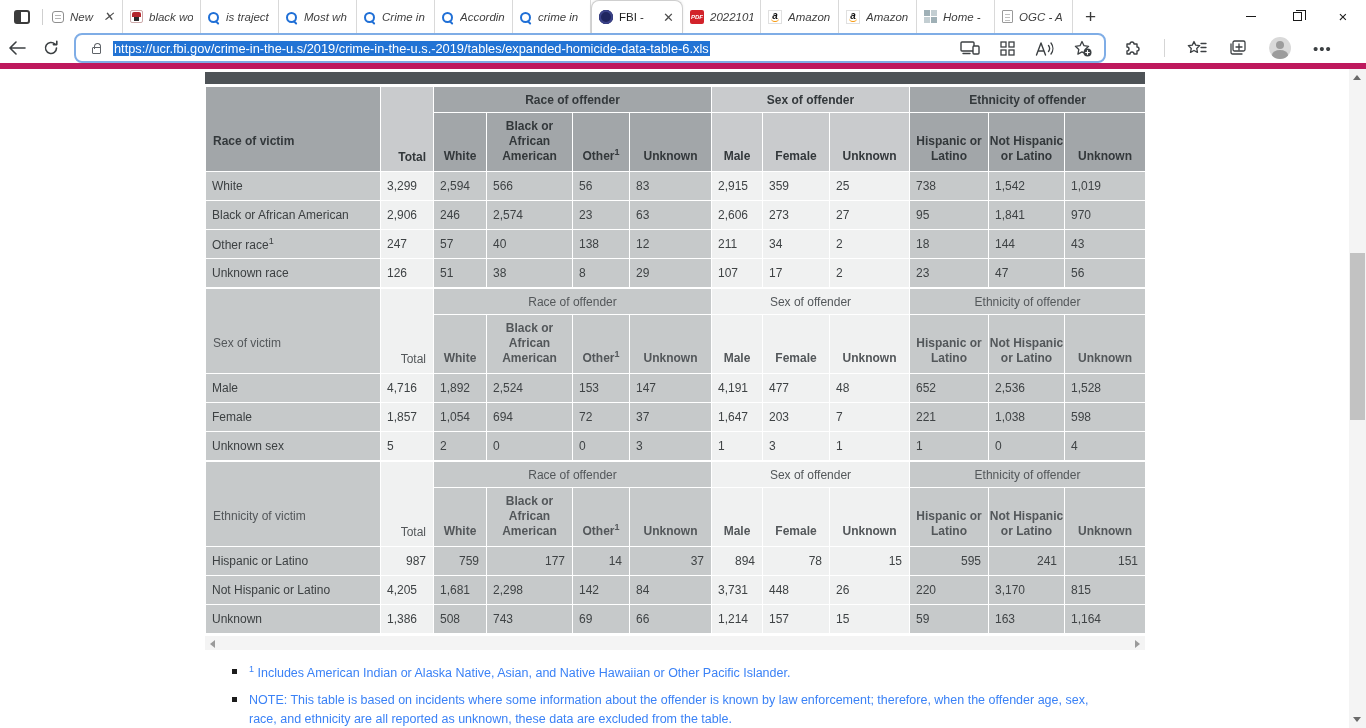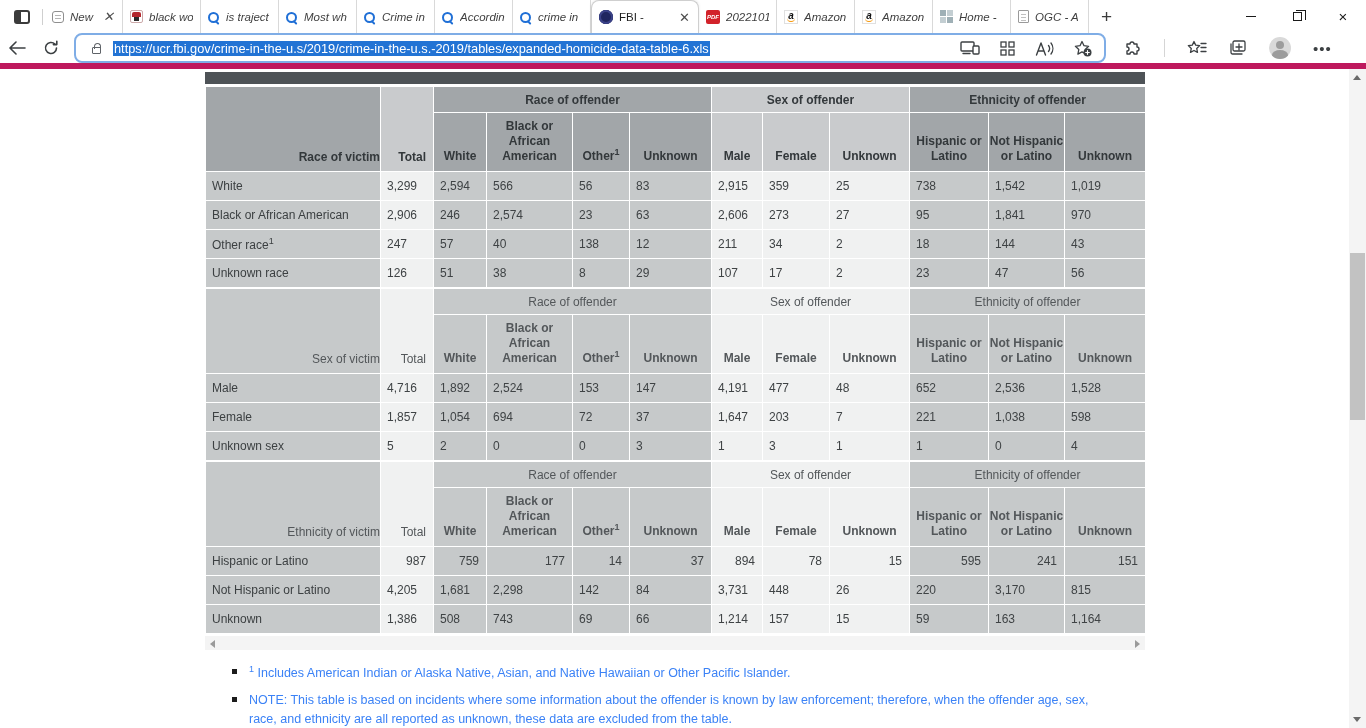--- a/index.html
+++ b/index.html
@@ -8,21 +8,21 @@
 
   
   .tabbar { height:33px; background:#fff; display:flex; align-items:center; position:relative; }
   .wsicon { width:16px; height:14px; border:2px solid #3b3b3b; border-radius:3px; margin:0 12px 0 14px; position:relative; }
   .wsicon::before { content:""; position:absolute; left:0; top:0; bottom:0; width:5px; background:#3b3b3b; }
   .tbsep { width:1px; height:16px; background:#cfcfcf; margin-right:2px; }
   .tabs { display:flex; align-items:stretch; height:33px; }
   .tab { display:flex; align-items:center; gap:6px; width:78px; padding:0 7px; position:relative;
          font-size:11.5px; color:#3f3f3f; cursor:default; }
   .tab:not(.active){ border-right:1px solid #d9d9d9;font-style:italic; }
-  .tab.active { width:108px; background:#fff; border:1px solid #cfcfcf; border-bottom:none;
+  .tab.active { width:92px; background:#fff; border:1px solid #cfcfcf; border-bottom:none;
         border-radius:8px 8px 0 0; box-shadow:0 -1px 3px rgba(0,0,0,.08); z-index:2; color:#1f1f1f; }
   .tlabel { white-space:nowrap; overflow:hidden; flex:1; }
   .tclose { font-size:13px; color:#4c4c4c; padding:0 1px; }
   .newtab { font-size:19px; color:#3b3b3b; padding:0 12px; line-height:33px; }
   .wincontrols { position:absolute; right:0; top:0; height:33px; display:flex; }
   .winbtn { width:46px; height:33px; display:flex; align-items:center; justify-content:center; }
   .ic-min { width:10px; height:1px; background:#1a1a1a; display:block; }
   .ic-restore { width:9px; height:9px; border:1px solid #1a1a1a; position:relative; background:#fff; }
   .ic-restore::before { content:""; position:absolute; top:-3px; left:2px; width:9px; height:9px; border:1px solid #1a1a1a; border-left:none; border-bottom:none; }
   .ic-close { font-size:15px; color:#1a1a1a; line-height:1; }
@@ -66,21 +66,21 @@
 
   
   .viewport { position:relative; height:659px; background:#fff; }
   .content { margin-left:205px; width:940px; padding-top:3px; }
   .darkbar { height:12px; background:#4e5357; margin-bottom:2px; }
 
   table.datatable { border-collapse:collapse; table-layout:fixed; width:940px; font-size:12px; }
   .datatable th, .datatable td { border:1px solid #fff; overflow:hidden; }
   .datatable .grp th { height:26px; text-align:center; }
   .datatable .sub th { height:59px; text-align:center; vertical-align:bottom; padding-bottom:7px; font-weight:bold; line-height:1.25; }
-  .datatable th.lbl { text-align:right; vertical-align:bottom; padding:0 0 7px 7px; }
+  .datatable th.lbl { text-align:left; vertical-align:bottom; padding:0 0 23px 7px; }
   .datatable th.total { text-align:right; vertical-align:bottom; padding:0 7px 7px 16px; }
   .datatable td { height:29px; padding-left:6px; text-align:left; color:#3f4345; }
   tr.num-right td.val { text-align:right; padding-right:7px; padding-left:0; }
 
   
   .first .dark { background:#a2a6a9; }
   .first .light { background:#c9cbcd; }
   .first thead th { color:#33383b; font-weight:bold; }
   
   .rep .dark { background:#c6c9ca; }

